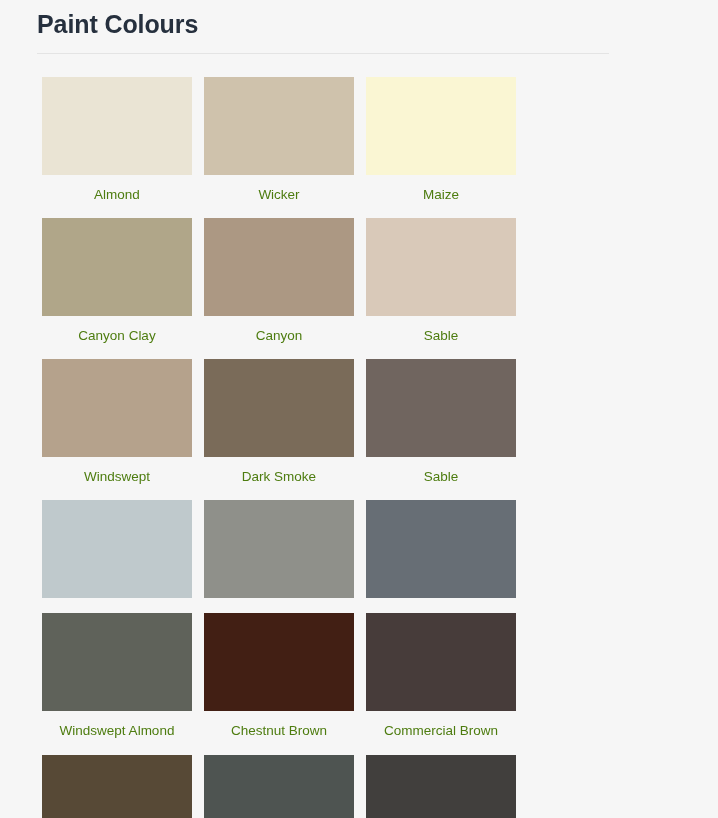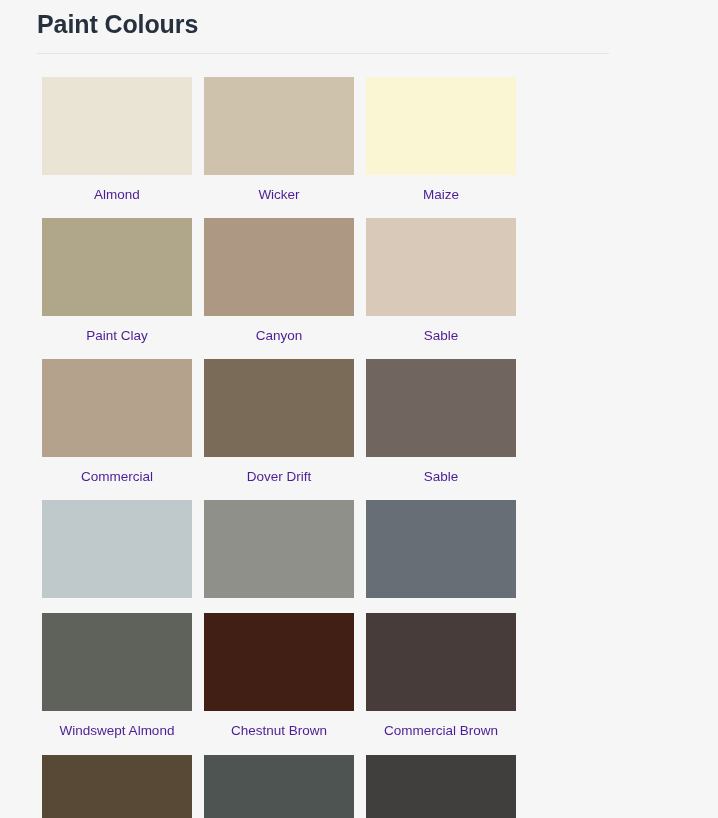--- a/index.html
+++ b/index.html
@@ -48,21 +48,21 @@
   }
   .swatch-chip {
     width: 100%;
     height: 98px;
     display: block;
   }
   .swatch-label {
     display: block;
     text-align: center;
     font-size: 13.5px;
-    color: #4c1d95;
+    color: #4d7c0f;
     padding-top: 12px;
     line-height: 1.2;
     white-space: nowrap;
   }
 </style>
 </head>
 <body>
 
 <div class="page">
 
@@ -79,37 +79,37 @@
       <div class="swatch-cell">
         <span class="swatch-chip" style="background: rgb(207, 194, 172);"></span>
         <span class="swatch-label">Wicker</span>
       </div>
       <div class="swatch-cell">
         <span class="swatch-chip" style="background: rgb(250, 246, 211);"></span>
         <span class="swatch-label">Maize</span>
       </div>
       <div class="swatch-cell">
         <span class="swatch-chip" style="background: rgb(176, 166, 137);"></span>
-        <span class="swatch-label">Paint Clay</span>
+        <span class="swatch-label">Canyon Clay</span>
       </div>
       <div class="swatch-cell">
         <span class="swatch-chip" style="background: rgb(172, 152, 131);"></span>
         <span class="swatch-label">Canyon</span>
       </div>
       <div class="swatch-cell">
         <span class="swatch-chip" style="background: rgb(217, 201, 185);"></span>
         <span class="swatch-label">Sable</span>
       </div>
       <div class="swatch-cell">
         <span class="swatch-chip" style="background: rgb(181, 162, 140);"></span>
-        <span class="swatch-label">Commercial</span>
+        <span class="swatch-label">Windswept</span>
       </div>
       <div class="swatch-cell">
         <span class="swatch-chip" style="background: rgb(122, 107, 89);"></span>
-        <span class="swatch-label">Dover Drift</span>
+        <span class="swatch-label">Dark Smoke</span>
       </div>
       <div class="swatch-cell">
         <span class="swatch-chip" style="background: rgb(112, 101, 95);"></span>
         <span class="swatch-label">Sable</span>
       </div>
       <div class="swatch-cell">
         <span class="swatch-chip" style="background: rgb(191, 201, 204);"></span>
       </div>
       <div class="swatch-cell">
         <span class="swatch-chip" style="background: rgb(143, 144, 138);"></span>

